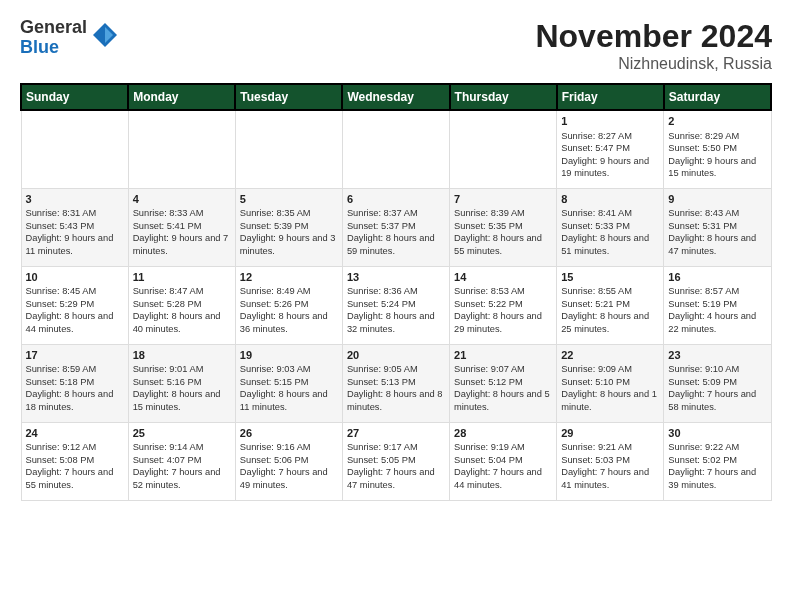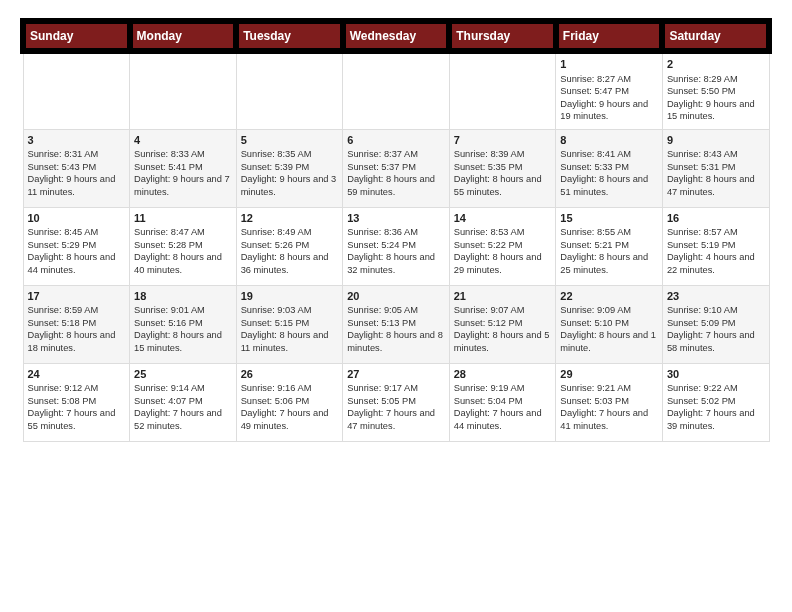--- a/index.html
+++ b/index.html
@@ -57,27 +57,27 @@
     .location {
       font-size: 16px;
       color: #555;
     }
     .calendar {
       width: 100%;
       border-collapse: collapse;
       table-layout: fixed;
     }
     .calendar th {
-      background: #7f1d1d;
+      background: #14532d;
       color: #fff;
       font-size: 12px;
       font-weight: bold;
       padding: 5px 4px;
       text-align: left;
-      border: 6px solid #000000;
+      border: 2px solid #000000;
     }
     .calendar td {
       vertical-align: top;
       border: 1px solid #ddd;
       padding: 3px 4px;
       font-size: 9.5px;
       line-height: 1.35;
       height: 78px;
       background: #fff;
     }
@@ -102,20 +102,36 @@
       background: #fff !important;
     }
     
     .row-even td { background: #f0f0f0; }
     .row-odd td { background: #fff; }
   </style>
 </head>
 <body>
 
 <div class="page">
+  <div class="header">
+    <div class="logo">
+      <div class="logo-text">
+        <span class="logo-general">General</span>
+        <span class="logo-blue">Blue</span>
+      </div>
+      <svg class="logo-icon" viewBox="0 0 28 28">
+        <polygon points="14,2 26,14 14,26 2,14" fill="#1a6fba"></polygon>
+        <polygon points="14,6 22,14 14,22" fill="#4fa3e0"></polygon>
+      </svg>
+    </div>
+    <div class="title-block">
+      <div class="month-title">November 2024</div>
+      <div class="location">Nizhneudinsk, Russia</div>
+    </div>
+  </div>
 
   <table class="calendar">
     <thead>
       <tr>
         <th>Sunday</th>
         <th>Monday</th>
         <th>Tuesday</th>
         <th>Wednesday</th>
         <th>Thursday</th>
         <th>Friday</th>

